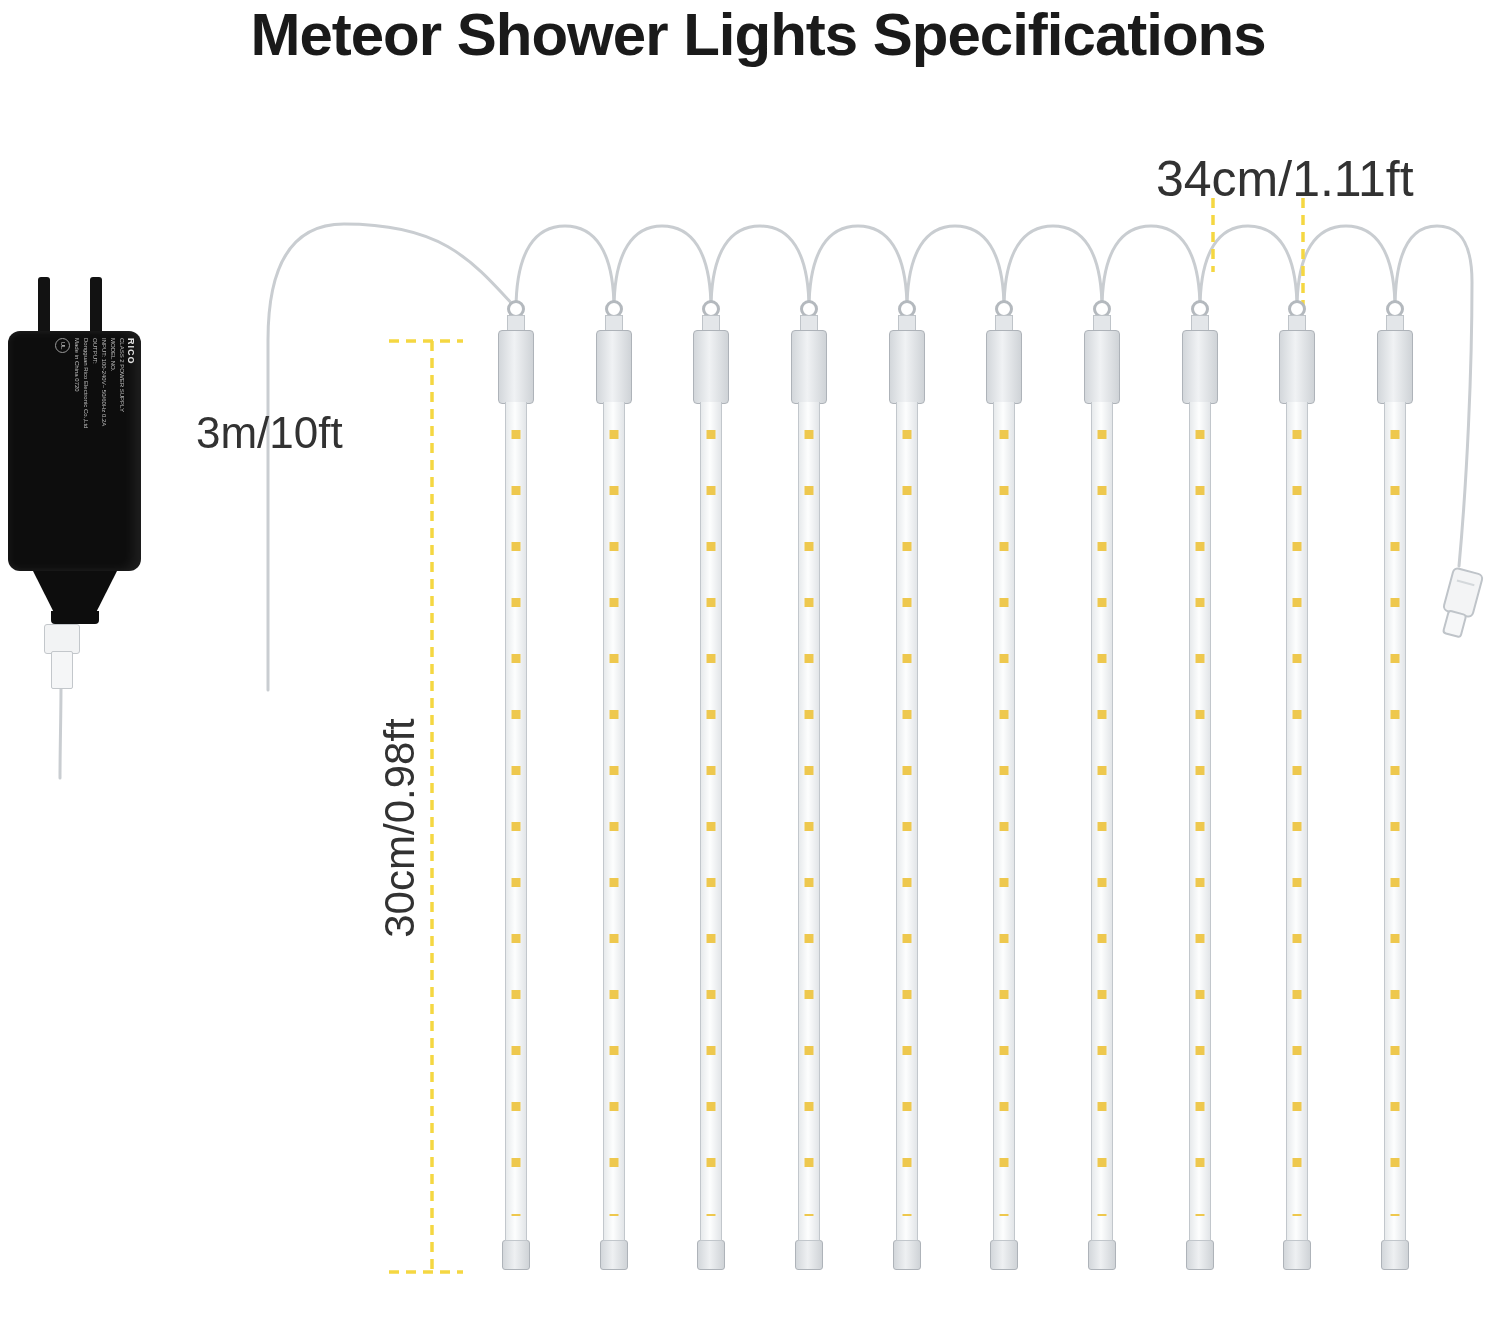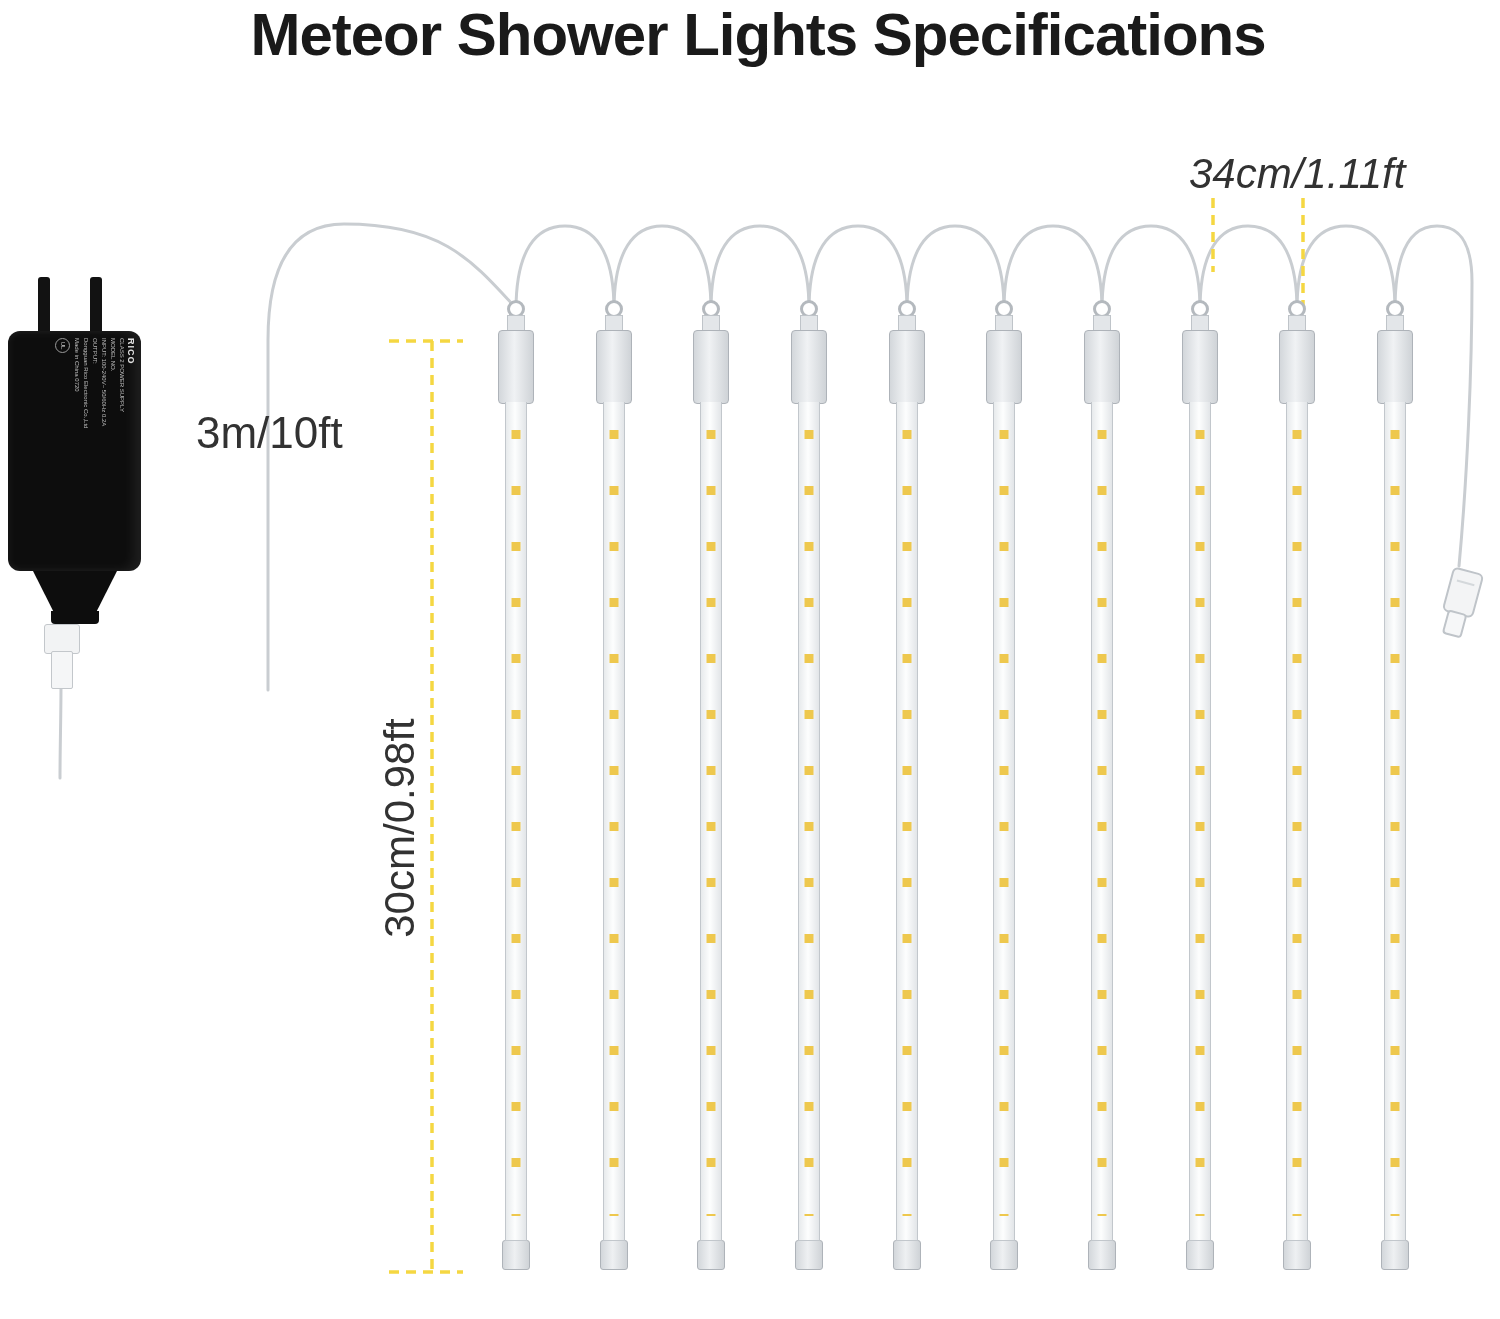--- a/index.html
+++ b/index.html
@@ -8,21 +8,21 @@
     font-family:"Liberation Sans", sans-serif;
   }
   
   .title{
     position:absolute;top:0px;left:0;width:100%;text-align:center;
     font-size:60px;font-weight:800;color:#1a1a1a;letter-spacing:-1px;padding-left:8px;
   }
   
   .lbl{position:absolute;color:#323232;z-index:3;white-space:nowrap;}
   .lbl-cord{left:188px;top:408px;font-size:44px;margin-left:8px;}
-  .lbl-spacing{left:1189px;top:150px;font-size:42px;font-style:italic;}
+  .lbl-spacing{left:1156px;top:150px;font-size:50px;}
   .lbl-length{
     left:400px;top:828px;font-size:42px;
     transform:translate(-50%,-50%) rotate(-90deg);
   }
   
   .wires{position:absolute;left:0;top:0;z-index:1;}
   
   .adapter{position:absolute;left:8px;top:277px;width:135px;height:420px;z-index:2;}
   .prong{position:absolute;top:0;width:12px;height:58px;background:#121212;border-radius:3px 3px 0 0;}
   .prong.p1{left:30px;} .prong.p2{left:82px;}

